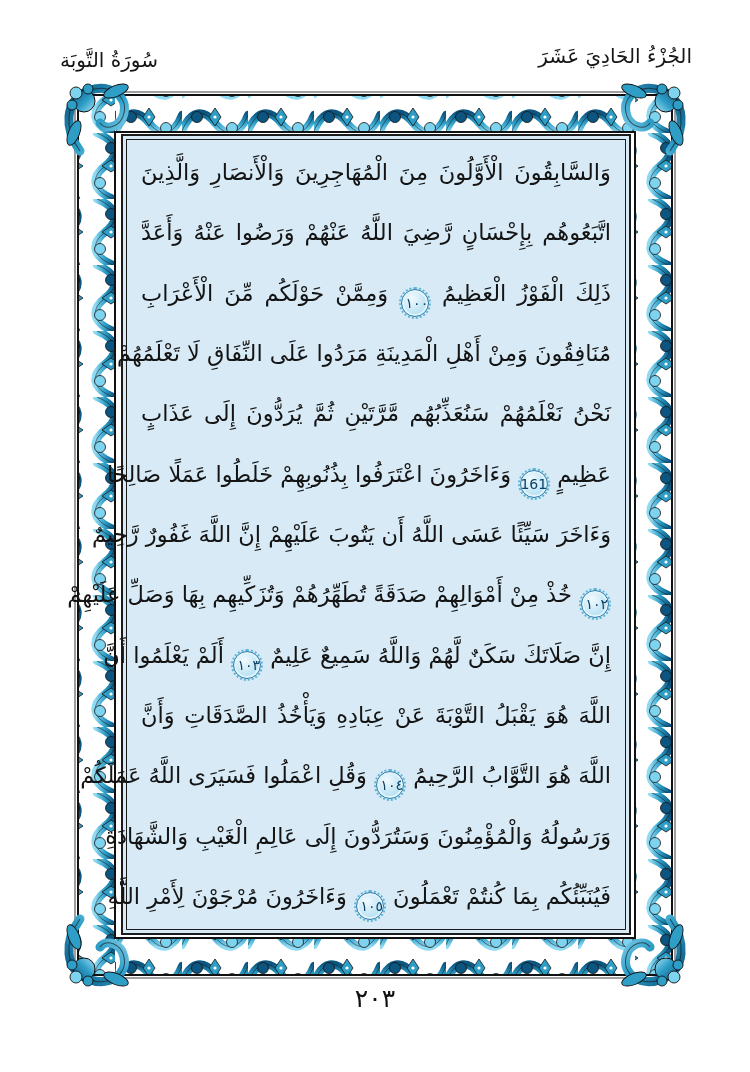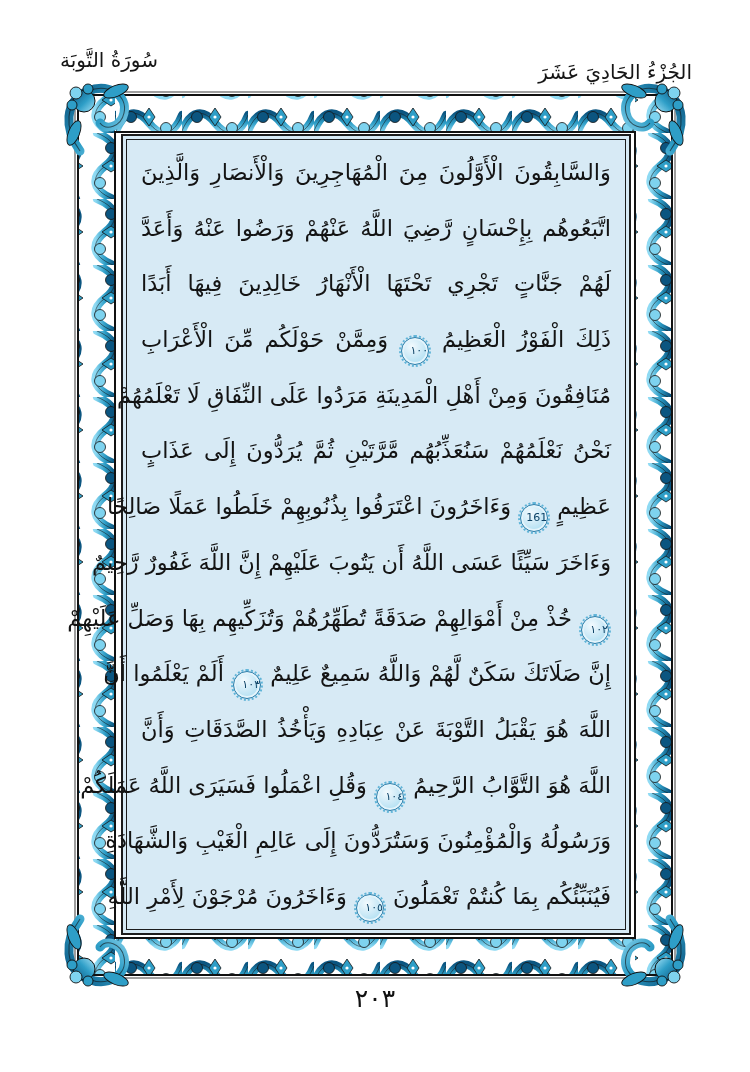--- a/index.html
+++ b/index.html
@@ -12,21 +12,21 @@
     position:relative; width:750px; height:1072px; background:var(--paper);
     margin:0 auto; overflow:hidden;
     font-family:"DejaVu Sans", sans-serif; color:var(--ink);padding-left:12px;
   }
   
   .hdr{
     position:absolute; font-size:20px; color:#161616; white-space:nowrap;
     direction:rtl; font-family:"DejaVu Sans", sans-serif;
   }
   .hdr-surah{ top:48px; left:60px; }
-  .hdr-juz{ top:44px; right:58px;margin-top:16px; }
+  .hdr-juz{ top:44px; right:58px; }
   
   .frame-svg{ position:absolute; left:50px; top:67px; overflow:visible; }
   
   .panel{
     position:absolute; left:121px; top:134px; width:510px; height:801px;
     background:var(--panel);
     border:2px solid #1c1c1c;
     box-shadow: inset 0 0 0 3px var(--panel), inset 0 0 0 4px #1c1c1c;
     padding:12px 18px 10px 18px;
     display:flex; flex-direction:column; justify-content:space-between;
@@ -38,21 +38,21 @@
     text-align:justify; text-align-last:justify; text-justify:inter-word;
     white-space:nowrap; overflow:visible;
     font-family:"DejaVu Sans", sans-serif;
   }
   .ayah-marker{
     display:inline-block; width:28px; height:28px; border-radius:50%;
     background:radial-gradient(circle at 38% 32%, #f2fafe 0%, #cdeaf7 45%, #9bd8ef 100%);
     border:1px solid #2a7ca8;
     outline:2px dotted #5fb4d8; outline-offset:0px;
     box-shadow:0 0 0 2px #e4f4fb inset;
-    text-align:center; line-height:26px; font-size:11px; color:#0d4266;
+    text-align:center; line-height:26px; font-size:14px; color:#0d4266;
     vertical-align:-7px; margin:0 2px;
   }
   
   .page-num{
     position:absolute; top:984px; left:0; width:100%;
     text-align:center; font-size:25px; color:#111;
     font-family:"DejaVu Sans", sans-serif;
   }
 </style>
 </head>
@@ -115,21 +115,20 @@
 
     <use href="#cornerFlourish" transform="translate(28,28)"></use>
     <use href="#cornerFlourish" transform="translate(622,28) scale(-1,1)"></use>
     <use href="#cornerFlourish" transform="translate(28,908) scale(1,-1)"></use>
     <use href="#cornerFlourish" transform="translate(622,908) scale(-1,-1)"></use>
   </svg>
 
   <div class="panel" id="panel">
       <div class="line"><span>وَالسَّابِقُونَ الْأَوَّلُونَ مِنَ الْمُهَاجِرِينَ وَالْأَنصَارِ وَالَّذِينَ</span> </div>
       <div class="line"><span>اتَّبَعُوهُم بِإِحْسَانٍ رَّضِيَ اللَّهُ عَنْهُمْ وَرَضُوا عَنْهُ وَأَعَدَّ</span> </div>
-      <div class="line"><span>لَهُمْ جَنَّاتٍ تَجْرِي تَحْتَهَا الْأَنْهَارُ خَالِدِينَ فِيهَا أَبَدًا</span> </div>
       <div class="line"><span>ذَلِكَ الْفَوْزُ الْعَظِيمُ</span> <span class="ayah-marker">١٠٠</span> <span>وَمِمَّنْ حَوْلَكُم مِّنَ الْأَعْرَابِ</span> </div>
       <div class="line"><span>مُنَافِقُونَ وَمِنْ أَهْلِ الْمَدِينَةِ مَرَدُوا عَلَى النِّفَاقِ لَا تَعْلَمُهُمْ</span> </div>
       <div class="line"><span>نَحْنُ نَعْلَمُهُمْ سَنُعَذِّبُهُم مَّرَّتَيْنِ ثُمَّ يُرَدُّونَ إِلَى عَذَابٍ</span> </div>
       <div class="line"><span>عَظِيمٍ</span> <span class="ayah-marker">161</span> <span>وَءَاخَرُونَ اعْتَرَفُوا بِذُنُوبِهِمْ خَلَطُوا عَمَلًا صَالِحًا</span> </div>
       <div class="line"><span>وَءَاخَرَ سَيِّئًا عَسَى اللَّهُ أَن يَتُوبَ عَلَيْهِمْ إِنَّ اللَّهَ غَفُورٌ رَّحِيمٌ</span> </div>
       <div class="line"><span class="ayah-marker">١٠٢</span> <span>خُذْ مِنْ أَمْوَالِهِمْ صَدَقَةً تُطَهِّرُهُمْ وَتُزَكِّيهِم بِهَا وَصَلِّ عَلَيْهِمْ</span> </div>
       <div class="line"><span>إِنَّ صَلَاتَكَ سَكَنٌ لَّهُمْ وَاللَّهُ سَمِيعٌ عَلِيمٌ</span> <span class="ayah-marker">١٠٣</span> <span>أَلَمْ يَعْلَمُوا أَنَّ</span> </div>
       <div class="line"><span>اللَّهَ هُوَ يَقْبَلُ التَّوْبَةَ عَنْ عِبَادِهِ وَيَأْخُذُ الصَّدَقَاتِ وَأَنَّ</span> </div>
       <div class="line"><span>اللَّهَ هُوَ التَّوَّابُ الرَّحِيمُ</span> <span class="ayah-marker">١٠٤</span> <span>وَقُلِ اعْمَلُوا فَسَيَرَى اللَّهُ عَمَلَكُمْ</span> </div>
       <div class="line"><span>وَرَسُولُهُ وَالْمُؤْمِنُونَ وَسَتُرَدُّونَ إِلَى عَالِمِ الْغَيْبِ وَالشَّهَادَةِ</span> </div>

